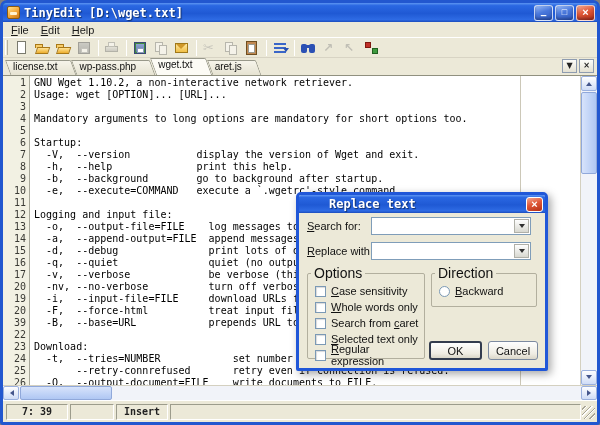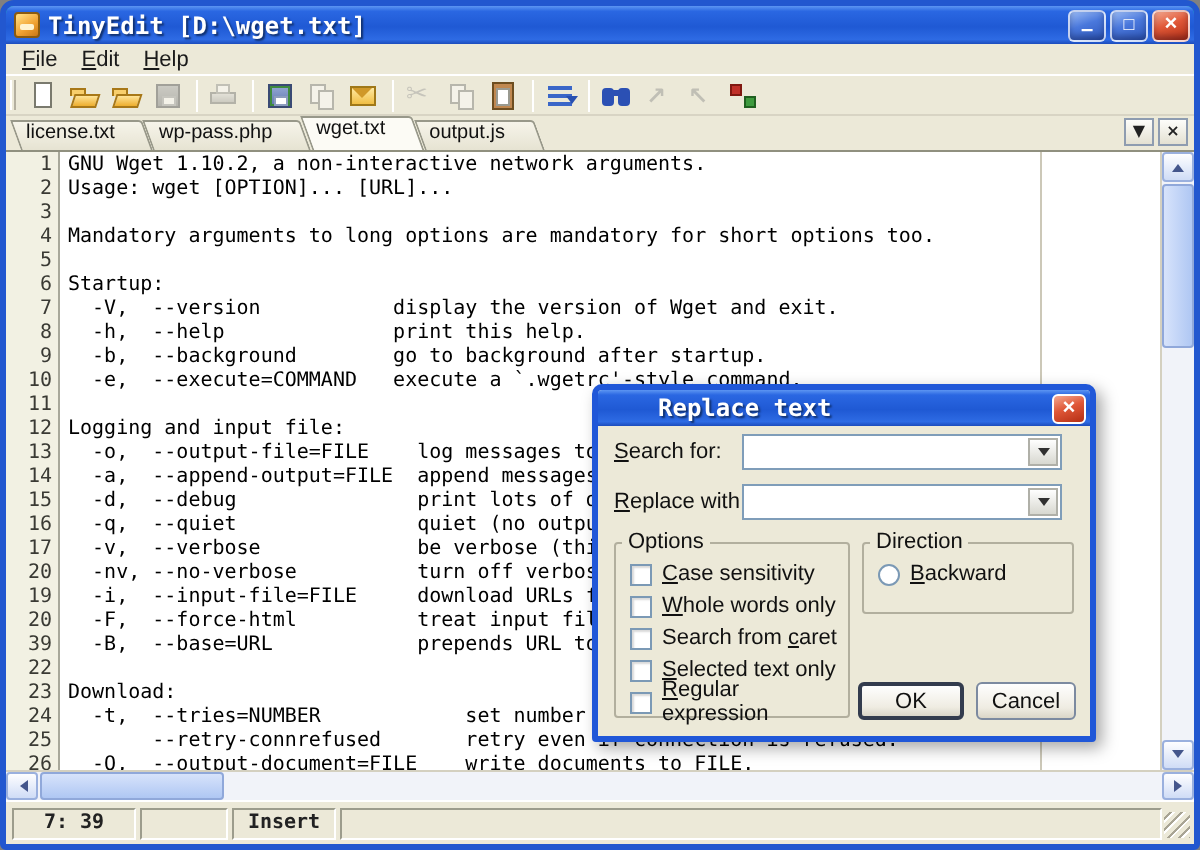--- a/index.html
+++ b/index.html
@@ -121,21 +121,21 @@
     color:#fff;font:bold 11px "Liberation Sans",sans-serif;display:flex;align-items:center;justify-content:center;}
   .dbody{position:relative;height:155px;font-size:11px;color:#111;}
   .dlabel{position:absolute;left:8px;}
   #lbl-search{top:7px;}  #lbl-replace{top:32px;}
   .combo{position:absolute;left:72px;width:160px;height:18px;background:#fff;border:1px solid #7F9DB9;display:flex;}
   #combo-search{top:4px;} #combo-replace{top:29px;}
   .combo-field{flex:1;font:11px "Liberation Sans",sans-serif;padding:2px 3px;}
   .combo-btn{width:15px;margin:1px;background:linear-gradient(#FEFEFE,#D8D8D0);border:1px solid #B0B0A8;display:flex;align-items:center;justify-content:center;}
   .arr-down{width:0;height:0;border:3px solid transparent;border-top:4px solid #303030;margin-top:3px;display:block;}
   .grp{position:absolute;margin:0;padding:2px 0 0 0;border:1px solid #B2AF9E;border-radius:2px;}
-  .grp legend{font-size:11px;padding:0 3px;margin-left:3px;}
+  .grp legend{font-size:14px;padding:0 3px;margin-left:3px;}
   #opt-group{left:8px;top:52px;width:118px;height:94px;}
   #dir-group{left:132px;top:52px;width:106px;height:42px;}
   .chk,.rad{display:flex;align-items:center;gap:5px;height:16px;padding-left:7px;}
   .box{width:11px;height:11px;background:#fff;border:1px solid #7B99B5;box-shadow:inset 1px 1px 1px rgba(0,0,0,.15);flex:0 0 auto;}
   .circle{width:11px;height:11px;border-radius:50%;background:#fff;border:1px solid #7B99B5;position:relative;flex:0 0 auto;}
   .circle.on::after{content:'';position:absolute;left:2px;top:2px;width:5px;height:5px;border-radius:50%;background:#2E5B2E;}
   .dbtn{position:absolute;height:19px;font:11px "Liberation Sans",sans-serif;color:#111;
     background:linear-gradient(#FEFEFE,#EFECE2 70%,#DAD6C8);border:1px solid #7C8AA0;border-radius:3px;padding:0;}
   .dbtn.ok{left:130px;top:128px;width:53px;border:2px solid #333C4E;}
   .dbtn.cancel{left:189px;top:128px;width:50px;}
@@ -222,37 +222,37 @@
       <span class="tb">
         <i class="ic ic-replace"></i>
       </span>
     </div>
 
   <div class="tabbar">
     <div id="tabs">
         <div class="tab"><span class="tab-label">license.txt</span></div>
         <div class="tab"><span class="tab-label">wp-pass.php</span></div>
         <div class="tab active"><span class="tab-label">wget.txt</span></div>
-        <div class="tab"><span class="tab-label">output.js</span></div>
+        <div class="tab"><span class="tab-label">aret.js</span></div>
       </div>
     <div id="tabbtns">
         <span class="tabbtn">
           <i class="tabbtn-glyph">▼</i>
         </span>
         <span class="tabbtn">
           <i class="tabbtn-glyph">×</i>
         </span>
       </div>
   </div>
 
   <div class="editor">
     <div class="gutterbg"></div>
     <div class="margin-line"></div>
     <div id="lines">
-        <div class="ln-row"><span class="ln-num">1</span><span class="ln-txt">GNU Wget 1.10.2, a non-interactive network arguments.</span></div>
+        <div class="ln-row"><span class="ln-num">1</span><span class="ln-txt">GNU Wget 1.10.2, a non-interactive network retriever.</span></div>
         <div class="ln-row"><span class="ln-num">2</span><span class="ln-txt">Usage: wget [OPTION]... [URL]...</span></div>
         <div class="ln-row"><span class="ln-num">3</span><span class="ln-txt"></span></div>
         <div class="ln-row"><span class="ln-num">4</span><span class="ln-txt">Mandatory arguments to long options are mandatory for short options too.</span></div>
         <div class="ln-row"><span class="ln-num">5</span><span class="ln-txt"></span></div>
         <div class="ln-row"><span class="ln-num">6</span><span class="ln-txt">Startup:</span></div>
         <div class="ln-row"><span class="ln-num">7</span><span class="ln-txt">  -V,  --version           display the version of Wget and exit.</span></div>
         <div class="ln-row"><span class="ln-num">8</span><span class="ln-txt">  -h,  --help              print this help.</span></div>
         <div class="ln-row"><span class="ln-num">9</span><span class="ln-txt">  -b,  --background        go to background after startup.</span></div>
         <div class="ln-row"><span class="ln-num">10</span><span class="ln-txt">  -e,  --execute=COMMAND   execute a `.wgetrc'-style command.</span></div>
         <div class="ln-row"><span class="ln-num">11</span><span class="ln-txt"></span></div>

